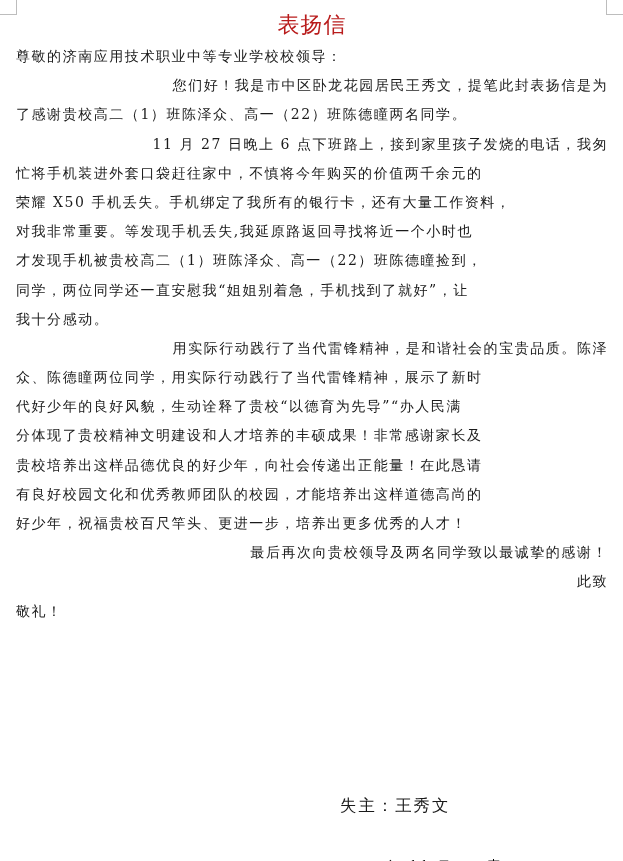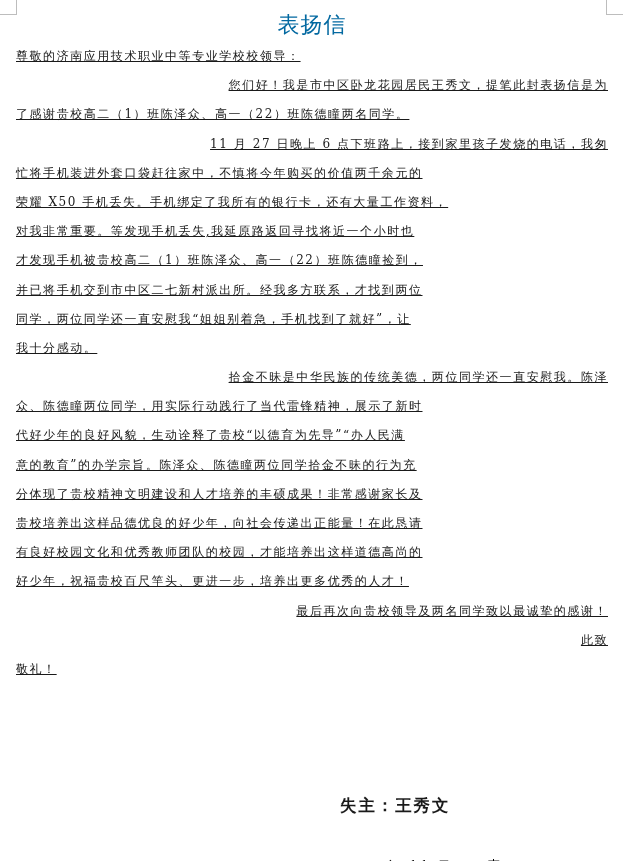--- a/index.html
+++ b/index.html
@@ -2,25 +2,25 @@
 <html><head>
 <meta charset="utf-8">
 <style>
   html, body { margin: 0; padding: 0; background: #ffffff; }
   body { width: 623px; height: 861px; position: relative; overflow: hidden;
          font-family: "DejaVu Serif", "Liberation Serif", serif; color: #1a1a1a; }
   .corner { position: absolute; border-color: #bdbdbd; border-style: solid; width: 16px; height: 14px; }
   .corner-tl { left: 0; top: 0; border-width: 0 1px 1px 0; }
   .corner-tr { right: 0; top: 0; border-width: 0 0 1px 1px; }
   .page { position: absolute; left: 16px; top: 10px; width: 592px; }
-  .title { text-align: center; font-size: 22px; line-height: 30px; height: 32px; letter-spacing: 1px; color: #0369a1; }
-  .line { font-size: 12px; line-height: 29.2px; height: 29.2px; white-space: nowrap; letter-spacing: 1.55px; text-decoration: underline; }
+  .title { text-align: center; font-size: 22px; line-height: 30px; height: 32px; letter-spacing: 1px; color: #b91c1c; }
+  .line { font-size: 14px; line-height: 29.2px; height: 29.2px; white-space: nowrap; letter-spacing: 1.55px; }
   .indent { padding-left: 33px; text-align: right; }
   .signature { position: absolute; font-size: 16.4px; letter-spacing: 2px; white-space: nowrap; }
-  .sig-name { left: 340px; top: 795px; font-weight: bold; }
+  .sig-name { left: 340px; top: 795px; }
   .sig-date { left: 336px; top: 833px; letter-spacing: 0.5px; margin-top: 24px; }
   .cursor { display: inline-block; width: 1px; height: 17px; background: #000; vertical-align: -3px; margin-left: -10px; }
 </style>
 </head>
 <body>
 
 <div class="corner corner-tl"></div>
 <div class="corner corner-tr"></div>
 
 <div class="page">
@@ -32,30 +32,28 @@
     <div class="line indent">您们好！我是市中区卧龙花园居民王秀文，提笔此封表扬信是为</div>
     <div class="line">了感谢贵校高二（1）班陈泽众、高一（22）班陈德瞳两名同学。</div>
   </div>
 
   <div>
     <div class="line indent">11 月 27 日晚上 6 点下班路上，接到家里孩子发烧的电话，我匆</div>
     <div class="line">忙将手机装进外套口袋赶往家中，不慎将今年购买的价值两千余元的</div>
     <div class="line">荣耀 X50 手机丢失。手机绑定了我所有的银行卡，还有大量工作资料，</div>
     <div class="line">对我非常重要。等发现手机丢失,我延原路返回寻找将近一个小时也</div>
     <div class="line">才发现手机被贵校高二（1）班陈泽众、高一（22）班陈德瞳捡到，</div>
-    <div class="line">并已将手机交到市中区二七新村派出所。经我多方联系，才找到两位</div>
     <div class="line">同学，两位同学还一直安慰我“姐姐别着急，手机找到了就好”，让</div>
     <div class="line">我十分感动。</div>
   </div>
 
   <div>
-    <div class="line indent">拾金不昧是中华民族的传统美德，两位同学还一直安慰我。陈泽</div>
+    <div class="line indent">用实际行动践行了当代雷锋精神，是和谐社会的宝贵品质。陈泽</div>
     <div class="line">众、陈德瞳两位同学，用实际行动践行了当代雷锋精神，展示了新时</div>
     <div class="line">代好少年的良好风貌，生动诠释了贵校“以德育为先导”“办人民满</div>
-    <div class="line">意的教育”的办学宗旨。陈泽众、陈德瞳两位同学拾金不昧的行为充</div>
     <div class="line">分体现了贵校精神文明建设和人才培养的丰硕成果！非常感谢家长及</div>
     <div class="line">贵校培养出这样品德优良的好少年，向社会传递出正能量！在此恳请</div>
     <div class="line">有良好校园文化和优秀教师团队的校园，才能培养出这样道德高尚的</div>
     <div class="line">好少年，祝福贵校百尺竿头、更进一步，培养出更多优秀的人才！</div>
   </div>
 
   <div>
     <div class="line indent">最后再次向贵校领导及两名同学致以最诚挚的感谢！</div>
   </div>
 

